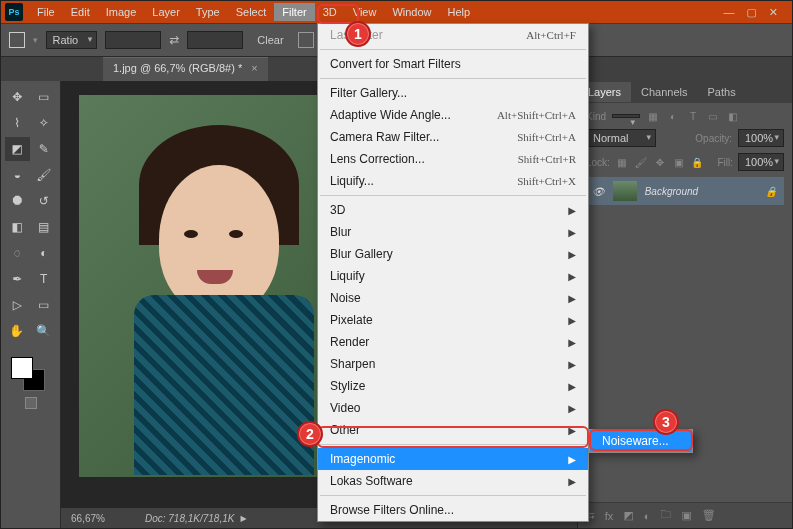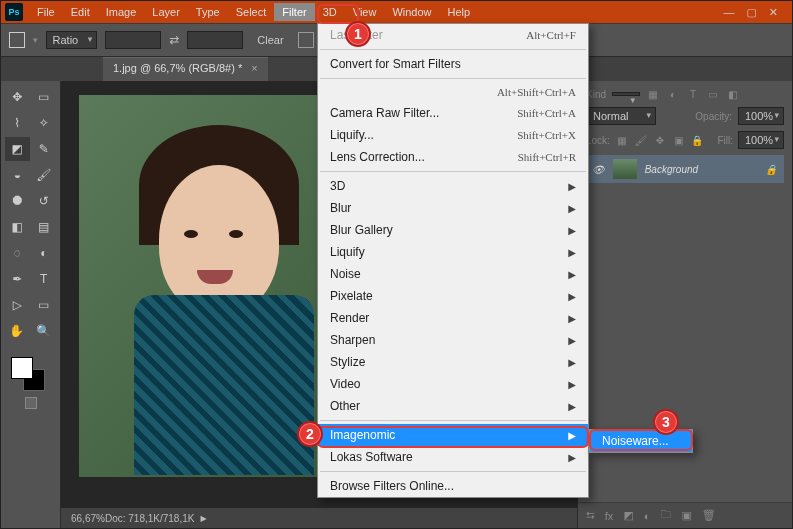--- a/index.html
+++ b/index.html
@@ -41,21 +41,21 @@
   
   .face { position:absolute; left:80px; top:70px; width:120px;height:150px; background:#e8c4a8; border-radius:50% 50% 45% 45%;}
   .hair { position:absolute; left:60px; top:30px; width:160px;height:120px; background:#2a1a12; border-radius:50% 50% 0 0;}
   .bangs { position:absolute; left:75px; top:55px; width:130px; height:50px; background:#2a1a12; border-radius:0 0 40% 40%;}
   .dress { position:absolute; left:55px; top:200px; width:180px;height:180px; background:repeating-linear-gradient(45deg,#1a5a6a,#1a5a6a 6px,#0a3a4a 6px,#0a3a4a 12px); border-radius:20px 20px 0 0;}
   .eye { position:absolute; width:14px;height:8px;background:#2a1a12;border-radius:50%;}
   .eye.l{ left:105px; top:135px;} .eye.r{ left:150px; top:135px;}
   .mouth { position:absolute; left:118px; top:175px; width:36px;height:14px;background:#9a4a4a;border-radius:0 0 18px 18px;}
 
   .statusbar { position:absolute; left:0; right:0; bottom:0; height:20px; background:#424242; color:#bbb; display:flex; align-items:center; padding:0 10px; font-size:10px;}
-  .statusbar .doc { }
+  .statusbar .doc { margin-left:40px;font-style:italic;}
   .statusbar .tri { margin-left:6px; font-size:8px;}
 
   .right-panels { width:215px; background:#535353; border-left:1px solid #2a2a2a; display:flex; flex-direction:column;}
   .panel-tabs { display:flex; background:#3f3f3f; height:22px; align-items:center;}
   .ptab { padding:4px 10px; color:#bbb; font-size:11px;}
   .ptab.active { background:#535353; color:#eee;}
   .panel-body { padding:6px 8px; color:#888; font-size:10px;}
   .panel-body .row1 { display:flex; align-items:center; gap:6px; margin-bottom:6px;}
   .mini-ico { width:14px;height:14px; color:#888; display:flex;align-items:center;justify-content:center; font-size:10px;}
   .lock-row { display:flex; align-items:center; gap:5px; color:#888;}
@@ -176,20 +176,25 @@
       <div class="dress"></div>
     </div>
     <div class="statusbar">
       <span>66,67%</span>
       <span class="doc">Doc: 718,1K/718,1K</span>
       <span class="tri">▶</span>
     </div>
   </div>
 
   <div class="right-panels">
+    <div class="panel-tabs">
+      <div class="ptab active">Layers</div>
+      <div class="ptab">Channels</div>
+      <div class="ptab">Paths</div>
+    </div>
     <div class="panel-body">
       <div class="row1">
         <span>Kind</span>
         <div class="select" style="width:28px;padding:1px 14px 1px 4px"></div>
         <span class="mini-ico">▦</span>
         <span class="mini-ico">◐</span>
         <span class="mini-ico">T</span>
         <span class="mini-ico">▭</span>
         <span class="mini-ico">◧</span>
       </div>
@@ -232,34 +237,39 @@
     <span>Last Filter</span>
     <span class="sc">Alt+Ctrl+F</span>
   </div>
   <div class="sep"></div>
   <div class="dditem">
     <span>Convert for Smart Filters</span>
   </div>
   <div class="sep"></div>
 
   <div class="dditem">
+      <span>Filter Gallery...</span>
+      <span class="sc"></span>
+    </div>
+  <div class="dditem">
+      <span>Adaptive Wide Angle...</span>
       <span class="sc">Alt+Shift+Ctrl+A</span>
     </div>
   <div class="dditem">
       <span>Camera Raw Filter...</span>
       <span class="sc">Shift+Ctrl+A</span>
     </div>
   <div class="dditem">
+      <span>Lens Correction...</span>
+      <span class="sc">Shift+Ctrl+R</span>
+    </div>
+  <div class="dditem">
       <span>Liquify...</span>
       <span class="sc">Shift+Ctrl+X</span>
     </div>
-  <div class="dditem">
-      <span>Lens Correction...</span>
-      <span class="sc">Shift+Ctrl+R</span>
-    </div>
 
   <div class="sep"></div>
 
   <div class="dditem">
       <span>3D</span>
       <span class="arr">▶</span>
     </div>
   <div class="dditem">
       <span>Blur</span>
       <span class="arr">▶</span>

